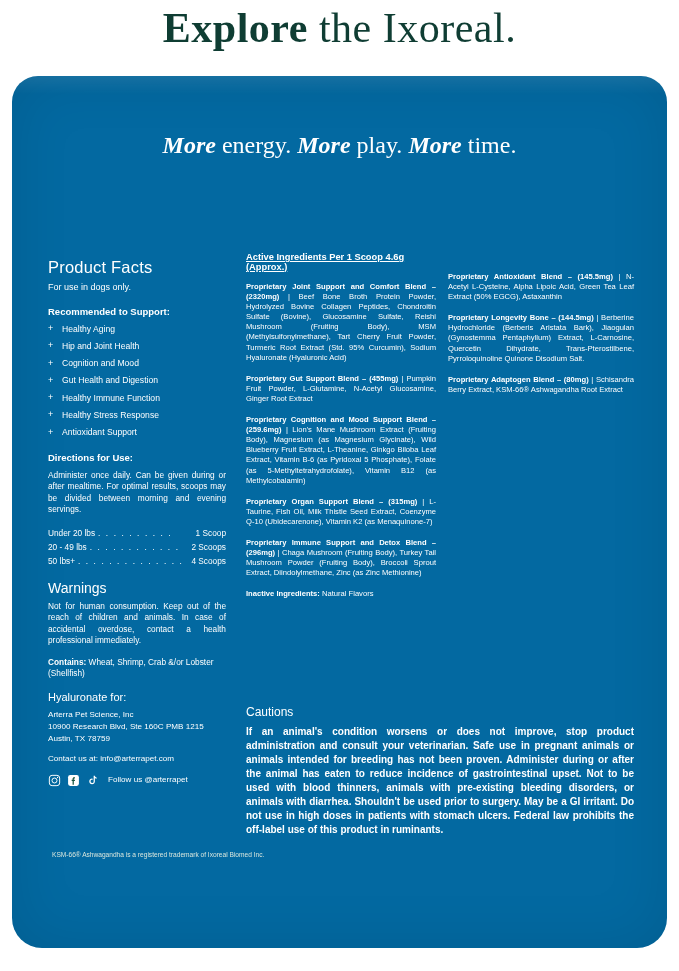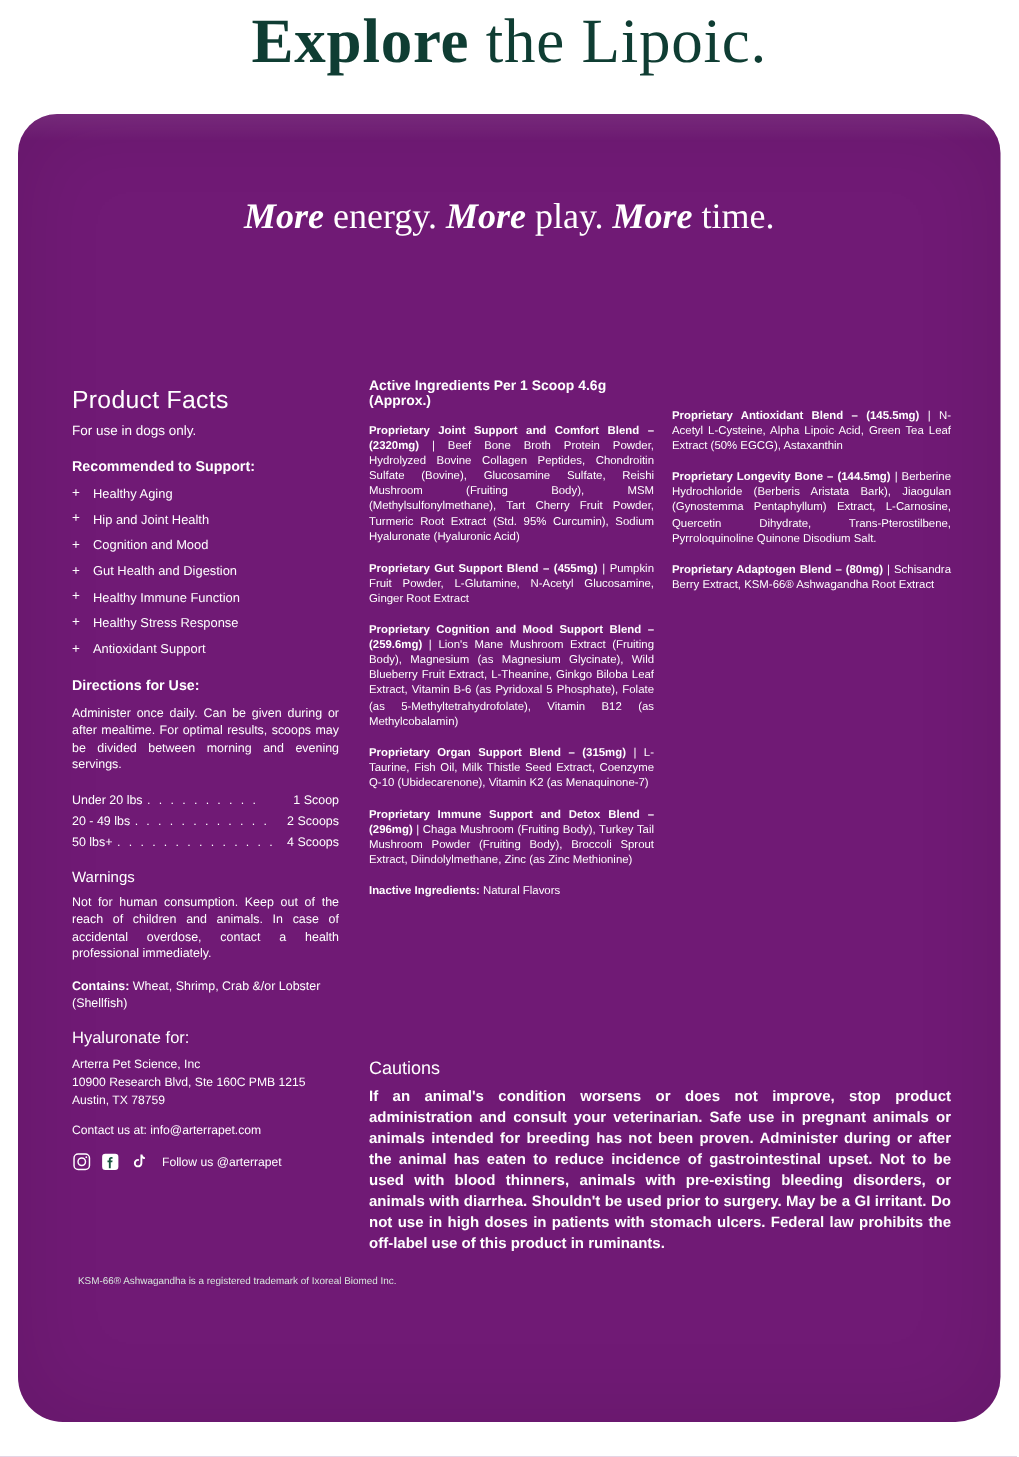--- a/index.html
+++ b/index.html
@@ -38,21 +38,21 @@
   .headline .light {
     font-weight: normal;
   }
   
   .pouch {
     position: absolute;
     top: 76px;
     left: 12px;
     width: 655px;
     height: 872px;
-    background: #701a75;
+    background: #0369a1;
     border-radius: 26px 26px 30px 30px;
     color: #ffffff;
     box-shadow: inset 0 0 60px rgba(0,0,0,0.10);
     overflow: hidden;
   }
   .pouch::before {
     content: "";
     position: absolute;
     left: 0; right: 0; top: 0;
     height: 18px;
@@ -149,21 +149,21 @@
   .dose-row .lbl { }
   .dose-row .dots {
     flex: 1;
     overflow: hidden;
     letter-spacing: 1.6px;
     padding: 0 3px;
   }
   .dose-row .val { text-align: right; }
 
   .mini-head {
-    font-size: 10px;
+    font-size: 14px;
     margin: 4px 0 5px 0;
     font-weight: normal;
   }
   .contains {
     font-size: 8.3px;
     line-height: 1.38;
     margin: 0 0 12px 0;
   }
   .contains b { font-weight: bold; }
 
@@ -194,20 +194,21 @@
   .social .handle {
     font-size: 8.1px;
     margin-left: 3px;
   }
 
   
   .ing-title {
     font-size: 9.3px;
     font-weight: bold;
     margin: 0 0 10px 0;
+    text-decoration: underline;
   }
   .blend {
     margin: 0 0 11px 0;
     font-size: 7.6px;
     line-height: 1.33;
     text-align: justify;
   }
   .blend b { font-weight: bold; }
   .inactive {
     font-size: 7.6px;
@@ -242,21 +243,21 @@
     font-size: 6.6px;
     color: #d8e6dd;
   }
 </style>
 </head>
 <body>
 
 <div class="page">
 
   <div class="headline">
-    <span class="bold">Explore</span><span class="light"> the Lipoic.</span>
+    <span class="bold">Explore</span><span class="light"> the Ixoreal.</span>
   </div>
 
   <div class="pouch">
 
     <div class="tagline">
       <span class="it">More</span><span class="rg"> energy. </span><span class="it">More</span><span class="rg"> play. </span><span class="it">More</span><span class="rg"> time.</span>
     </div>
 
     <div class="col-left">
       <h2 class="pf-title">Product Facts</h2>

